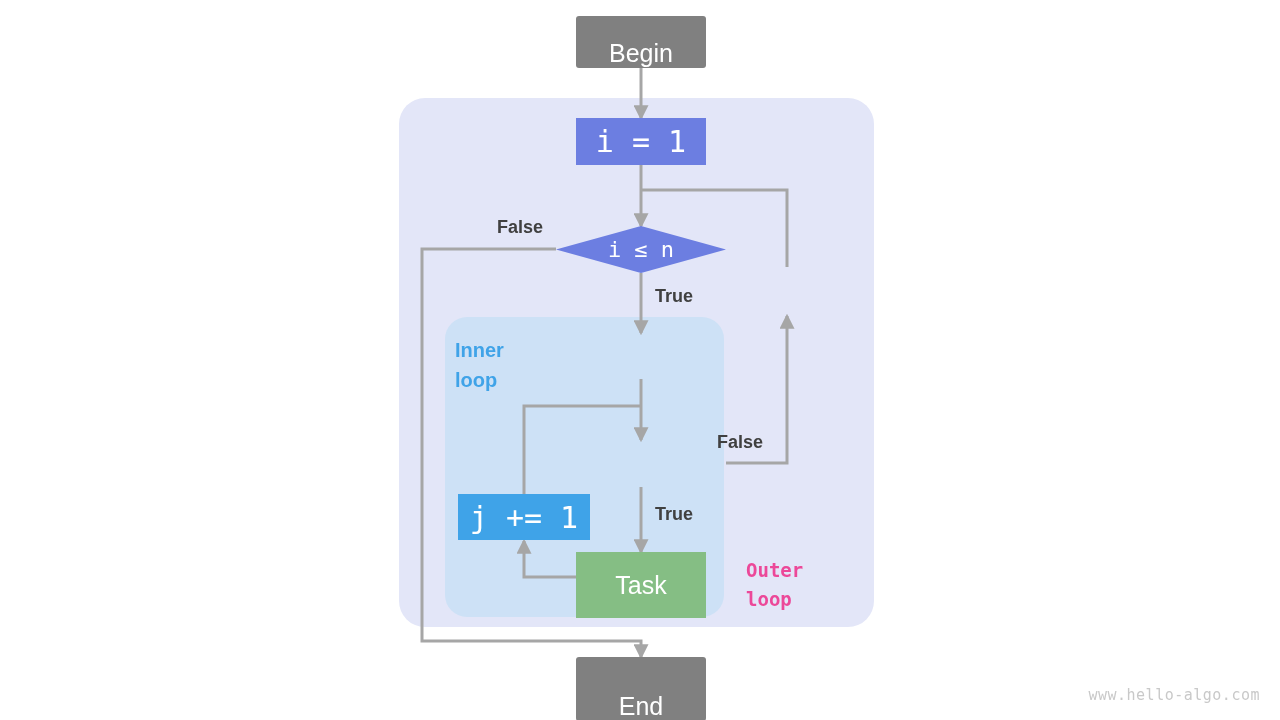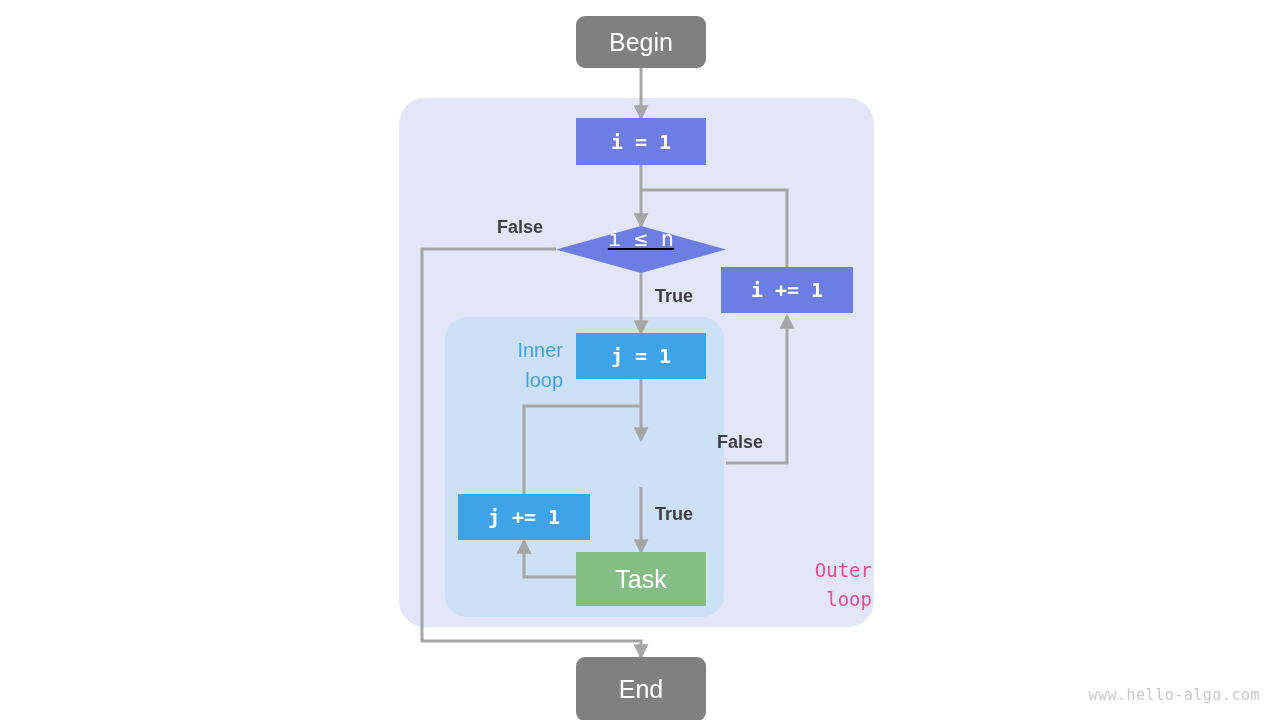--- a/index.html
+++ b/index.html
@@ -40,24 +40,24 @@
     left: 445px;
     top: 317px;
     width: 279px;
     height: 300px;
     background: #cde1f6;
     border-radius: 22px;
   }
   .region-label {
     position: absolute;
     font-family: "DejaVu Sans Mono", "Liberation Mono", monospace;
-    font-weight: normal;
+    font-weight: bold;
     font-size: 19px;
     line-height: 29px;
-    text-align: right;
+    text-align: left;
     white-space: pre-line;
   }
   .label-outer {
     left: 746px;
     top: 556px;
     width: 126px;
     color: #ec4899;
   }
   .label-inner {
     left: 455px;
@@ -72,43 +72,42 @@
   .node {
     position: absolute;
     box-sizing: border-box;
     display: flex;
     align-items: center;
     justify-content: center;
     color: #ffffff;
   }
   .node-terminal {
     background: #808080;
-    border-radius: 9px;
+    border-radius: 3px;
     font-size: 25px;
     font-family: "Liberation Sans", sans-serif;
+    align-items: flex-end;
   }
   .node-process {
     font-family: "DejaVu Sans Mono", "Liberation Mono", monospace;
-    font-size: 20px;
-    font-weight: bold;
+    font-size: 30px;
   }
   .node-outerproc { background: #6c7ee1; }
   .node-innerproc { background: #3fa3e8; }
   .node-task {
     background: #85be84;
     font-family: "Liberation Sans", sans-serif;
     font-size: 25px;
   }
   
   .node-decision {
     position: absolute;
     display: flex;
-    align-items: flex-start;
+    align-items: center;
     justify-content: center;
-    text-decoration: underline;
   }
   .diamond-shape {
     position: absolute;
     left: 0;
     top: 0;
     width: 100%;
     height: 100%;
     clip-path: polygon(50% 0%, 100% 50%, 50% 100%, 0% 50%);
   }
   .diamond-outer .diamond-shape { background: #6c7ee1; }
@@ -185,34 +184,28 @@
 
   <div class="node node-process node-outerproc" style="left:576px; top:118px; width:130px; height:47px;">
     <span>i = 1</span>
   </div>
 
   <div class="node-decision diamond-outer" style="left:556px; top:226px; width:170px; height:47px;">
     <div class="diamond-shape"></div>
     <span class="diamond-text">i ≤ n</span>
   </div>
 
-  <div class="node node-process node-outerproc" style="left:721px; top:267px; width:132px; height:46px;">
-    <span>i += 1</span>
-  </div>
-
-  <div class="node node-process node-innerproc" style="left:576px; top:333px; width:130px; height:46px;">
-    <span>j = 1</span>
-  </div>
+
 
 
   <div class="node node-process node-innerproc" style="left:458px; top:494px; width:132px; height:46px;">
     <span>j += 1</span>
   </div>
 
-  <div class="node node-task" style="left:576px; top:552px; width:130px; height:54px;">
+  <div class="node node-task" style="left:576px; top:552px; width:130px; height:66px;">
     <span>Task</span>
   </div>
 
   <div class="node node-terminal" style="left:576px; top:657px; width:130px; height:64px;">
     <span>End</span>
   </div>
 
   <div class="edge-label" style="left:497px; top:217px;">False</div>
   <div class="edge-label" style="left:655px; top:286px;">True</div>
   <div class="edge-label" style="left:717px; top:432px;">False</div>

